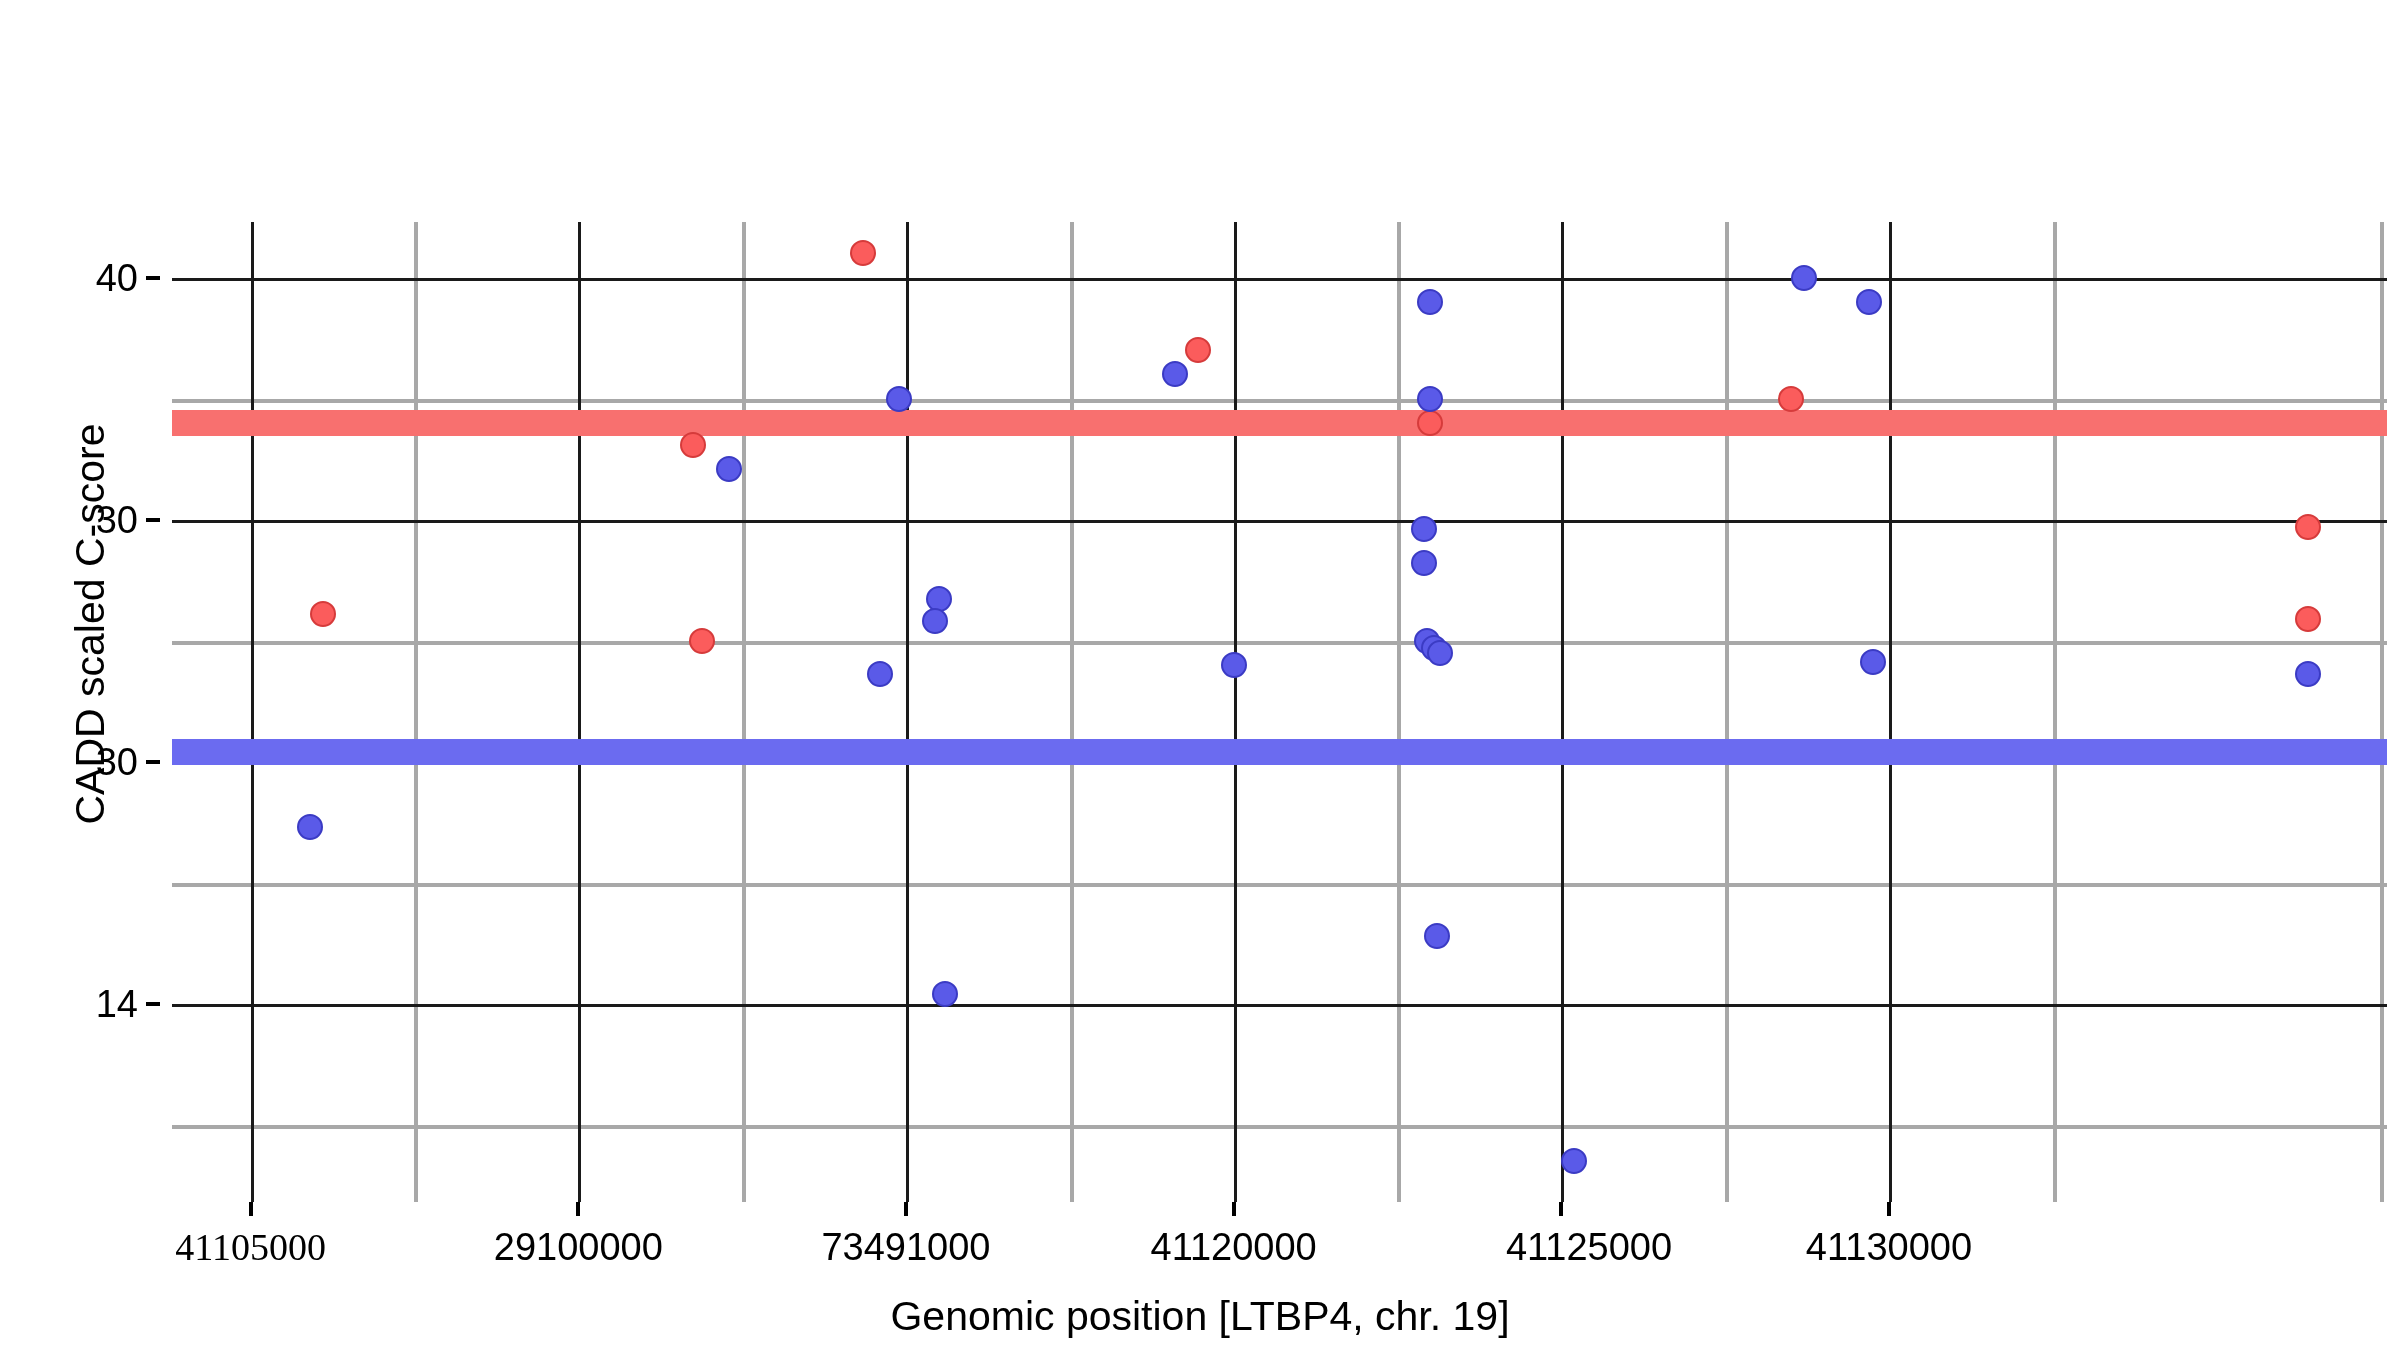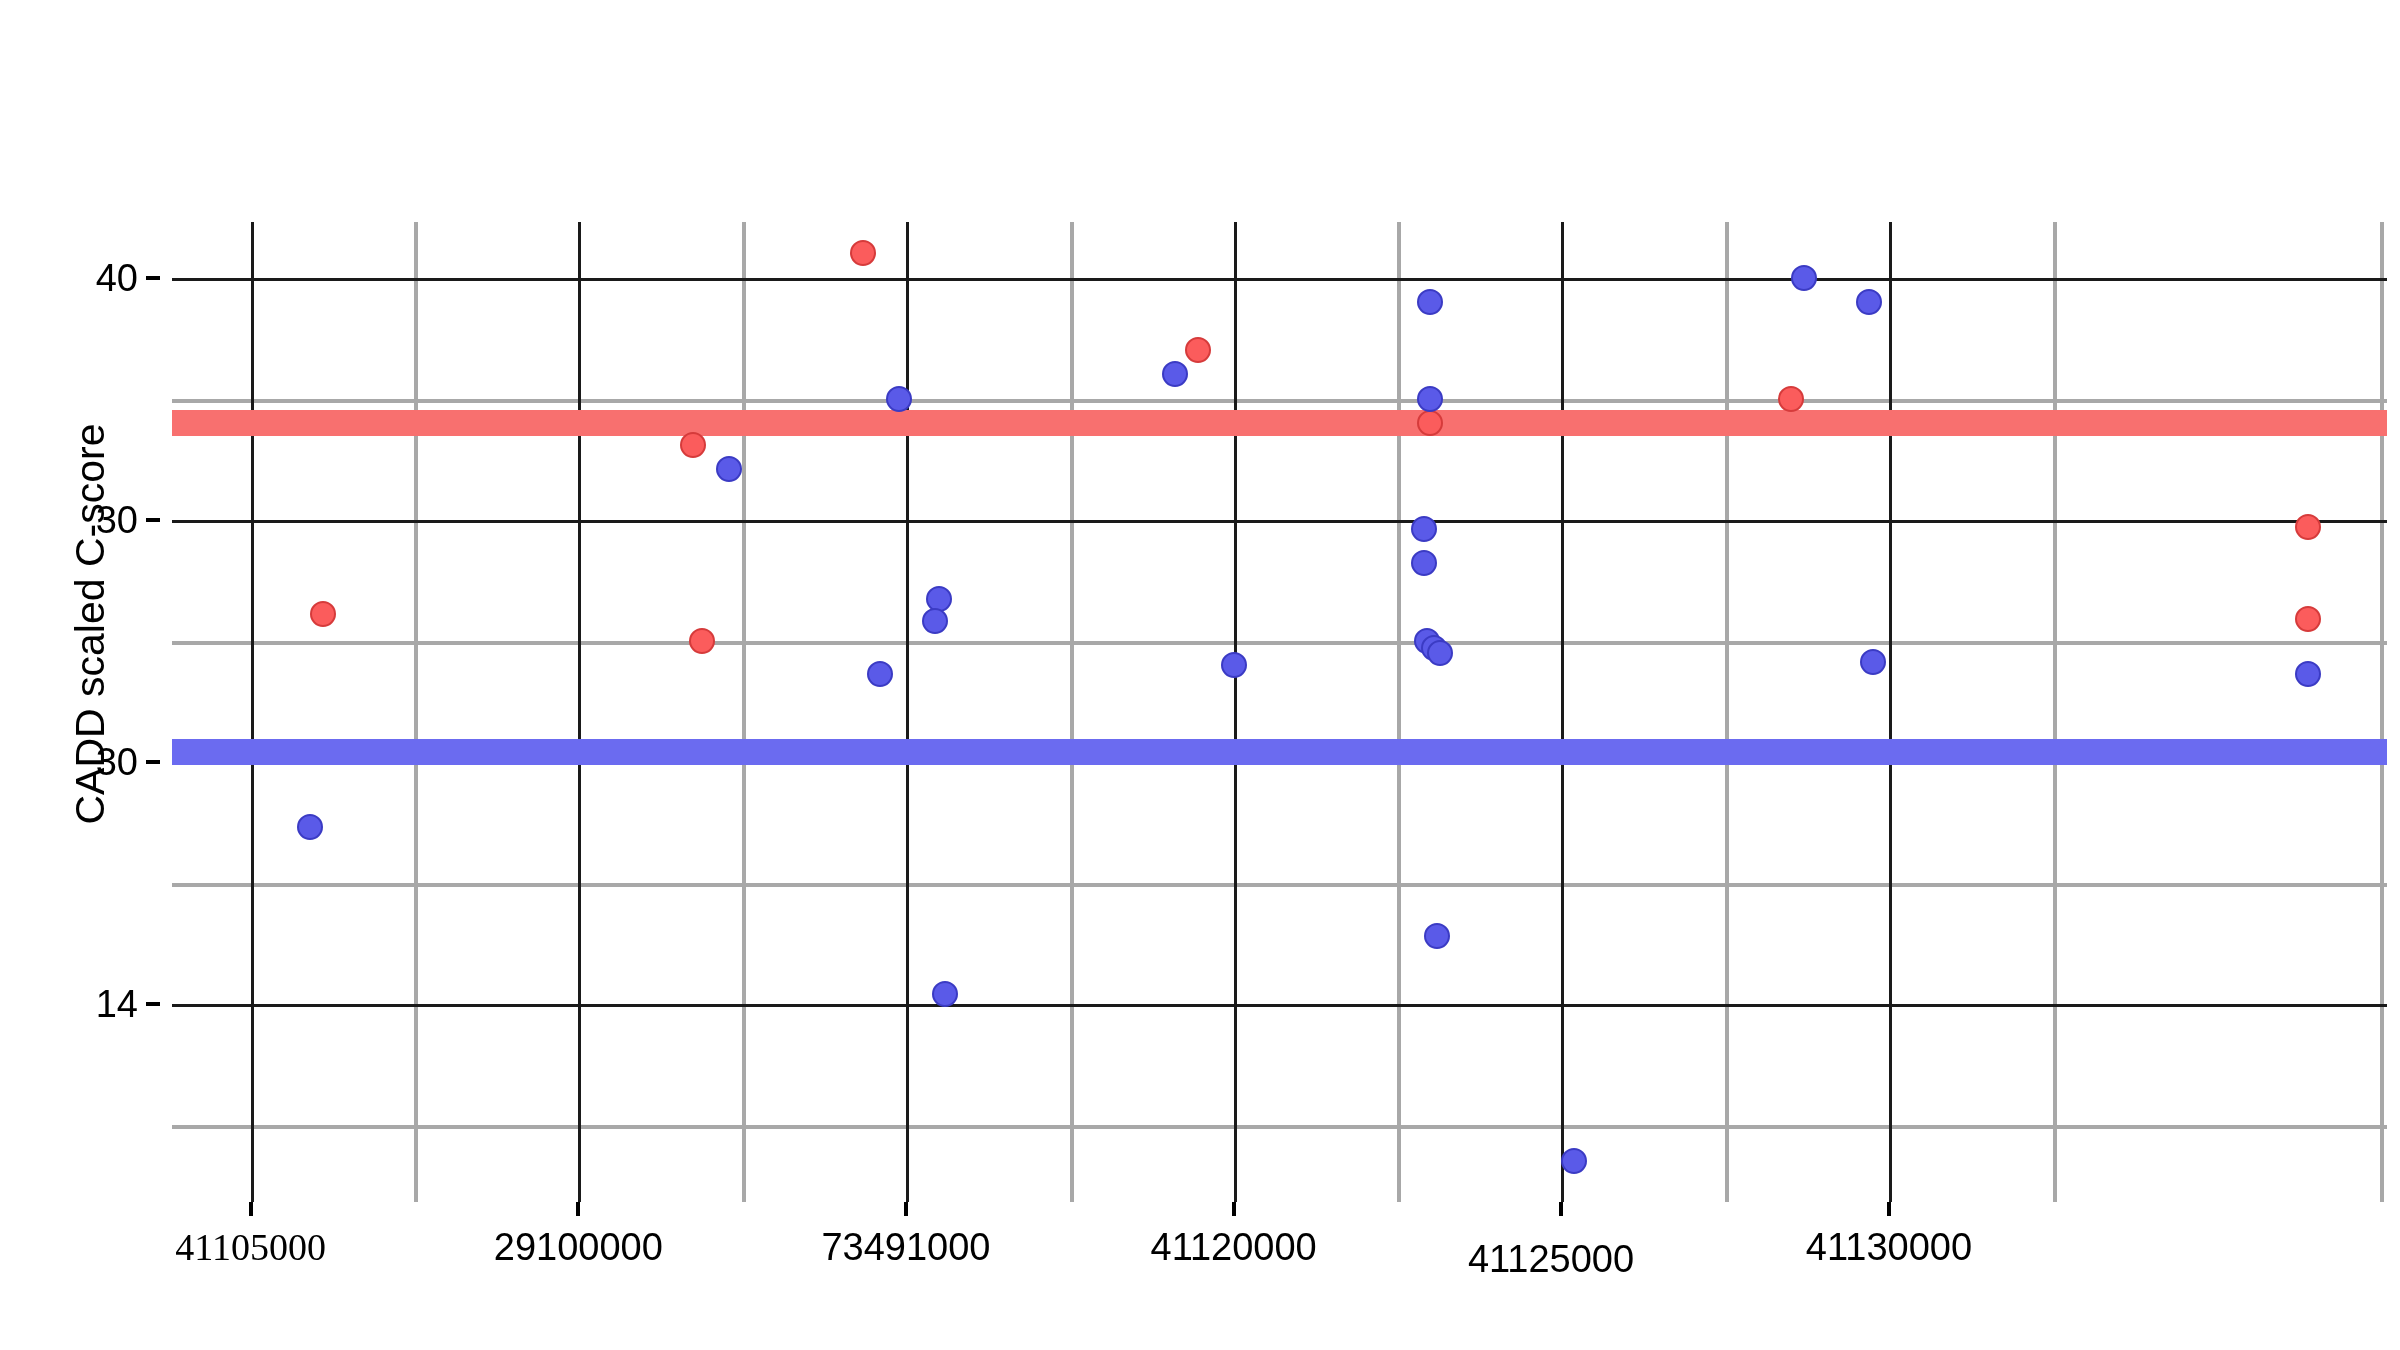--- a/index.html
+++ b/index.html
@@ -119,20 +119,21 @@
   <div class="xtick-wrap" id="xtick-wrap">
       <div class="xtick-mark" style="left: 78.6391px;"></div>
       <div class="xtick-lbl" style="left: 78.6391px; font-family: Liberation Serif, serif;">41105000</div>
       <div class="xtick-mark" style="left: 406.302px;"></div>
       <div class="xtick-lbl" style="left: 406.302px;">29100000</div>
       <div class="xtick-mark" style="left: 733.964px;"></div>
       <div class="xtick-lbl" style="left: 733.964px;">73491000</div>
       <div class="xtick-mark" style="left: 1061.63px;"></div>
       <div class="xtick-lbl" style="left: 1061.63px;">41120000</div>
       <div class="xtick-mark" style="left: 1389.29px;"></div>
-      <div class="xtick-lbl" style="left: 1379px; margin-top: 12px;">41125000</div>
+      <div class="xtick-lbl" style="left: 1417px;">41125000</div>
       <div class="xtick-mark" style="left: 1716.95px;"></div>
       <div class="xtick-lbl" style="left: 1716.95px;">41130000</div>
     </div>
 
+  <div class="xlabel">Genomic position [LTBP4, chr. 19]</div>
   <div class="ylabel">CADD scaled C-score</div>
 
 </div>
 
 </body></html>

